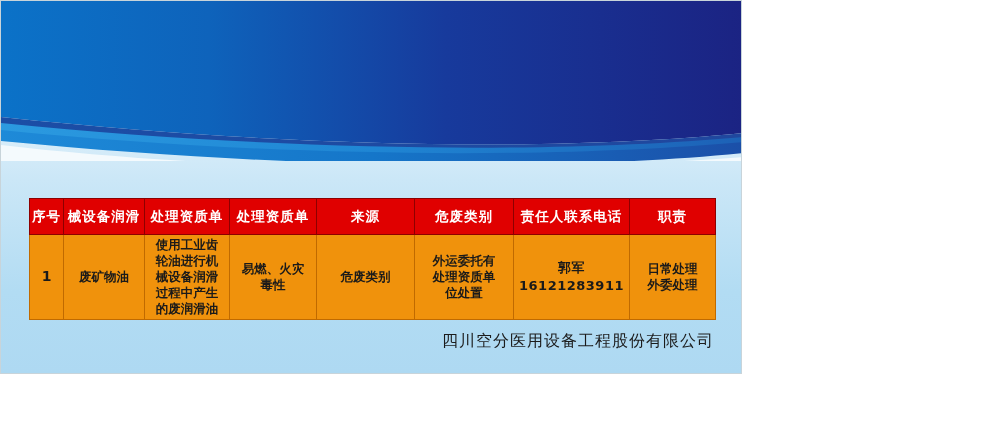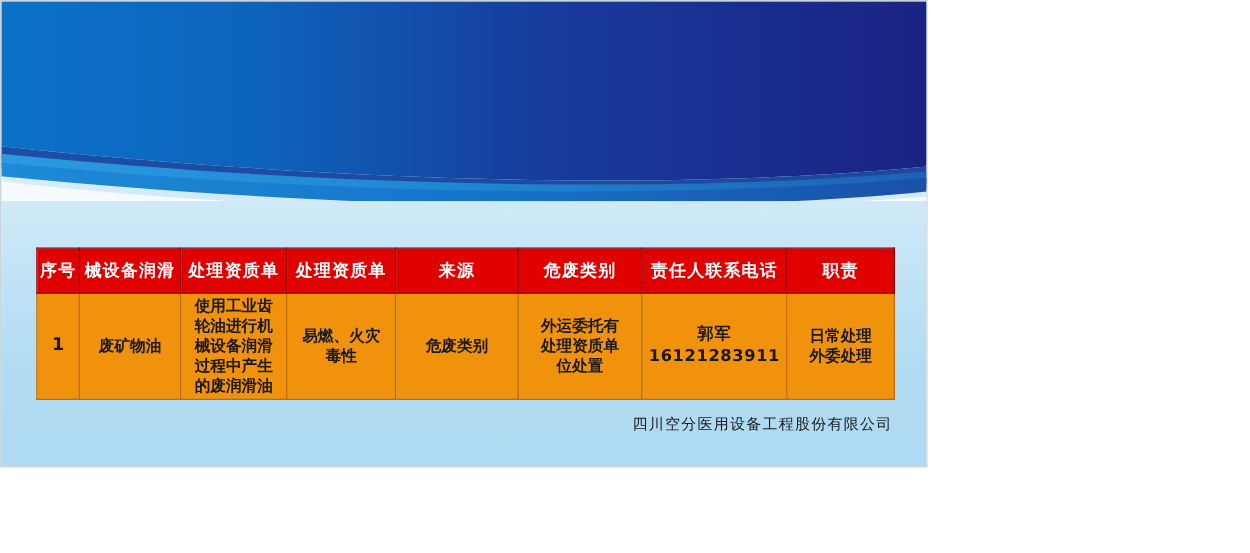--- a/index.html
+++ b/index.html
@@ -38,21 +38,21 @@
   }
   td.num{font-size:14px;}
   td.tel{white-space:pre-line;font-size:13px;line-height:1.35;letter-spacing:.5px;}
   td.wrapcell{white-space:pre-line;}
   
   col.c0{width:34px}  col.c1{width:81px}  col.c2{width:85px}  col.c3{width:87px}
   col.c4{width:98px}  col.c5{width:99px}  col.c6{width:116px} col.c7{width:86px}
   
   #company{
     position:absolute;left:0;top:330px;width:713px;text-align:right;
-    color:#1b1b1b;font-size:12px;letter-spacing:1px;
+    color:#1b1b1b;font-size:16px;letter-spacing:1px;
     font-family:"DejaVu Sans","Liberation Sans",sans-serif;
   }
 </style>
 </head>
 <body>
 
 <div id="poster">
 
   <div id="banner">
     <svg class="bannersvg" width="742" height="160" viewBox="0 0 742 160">

